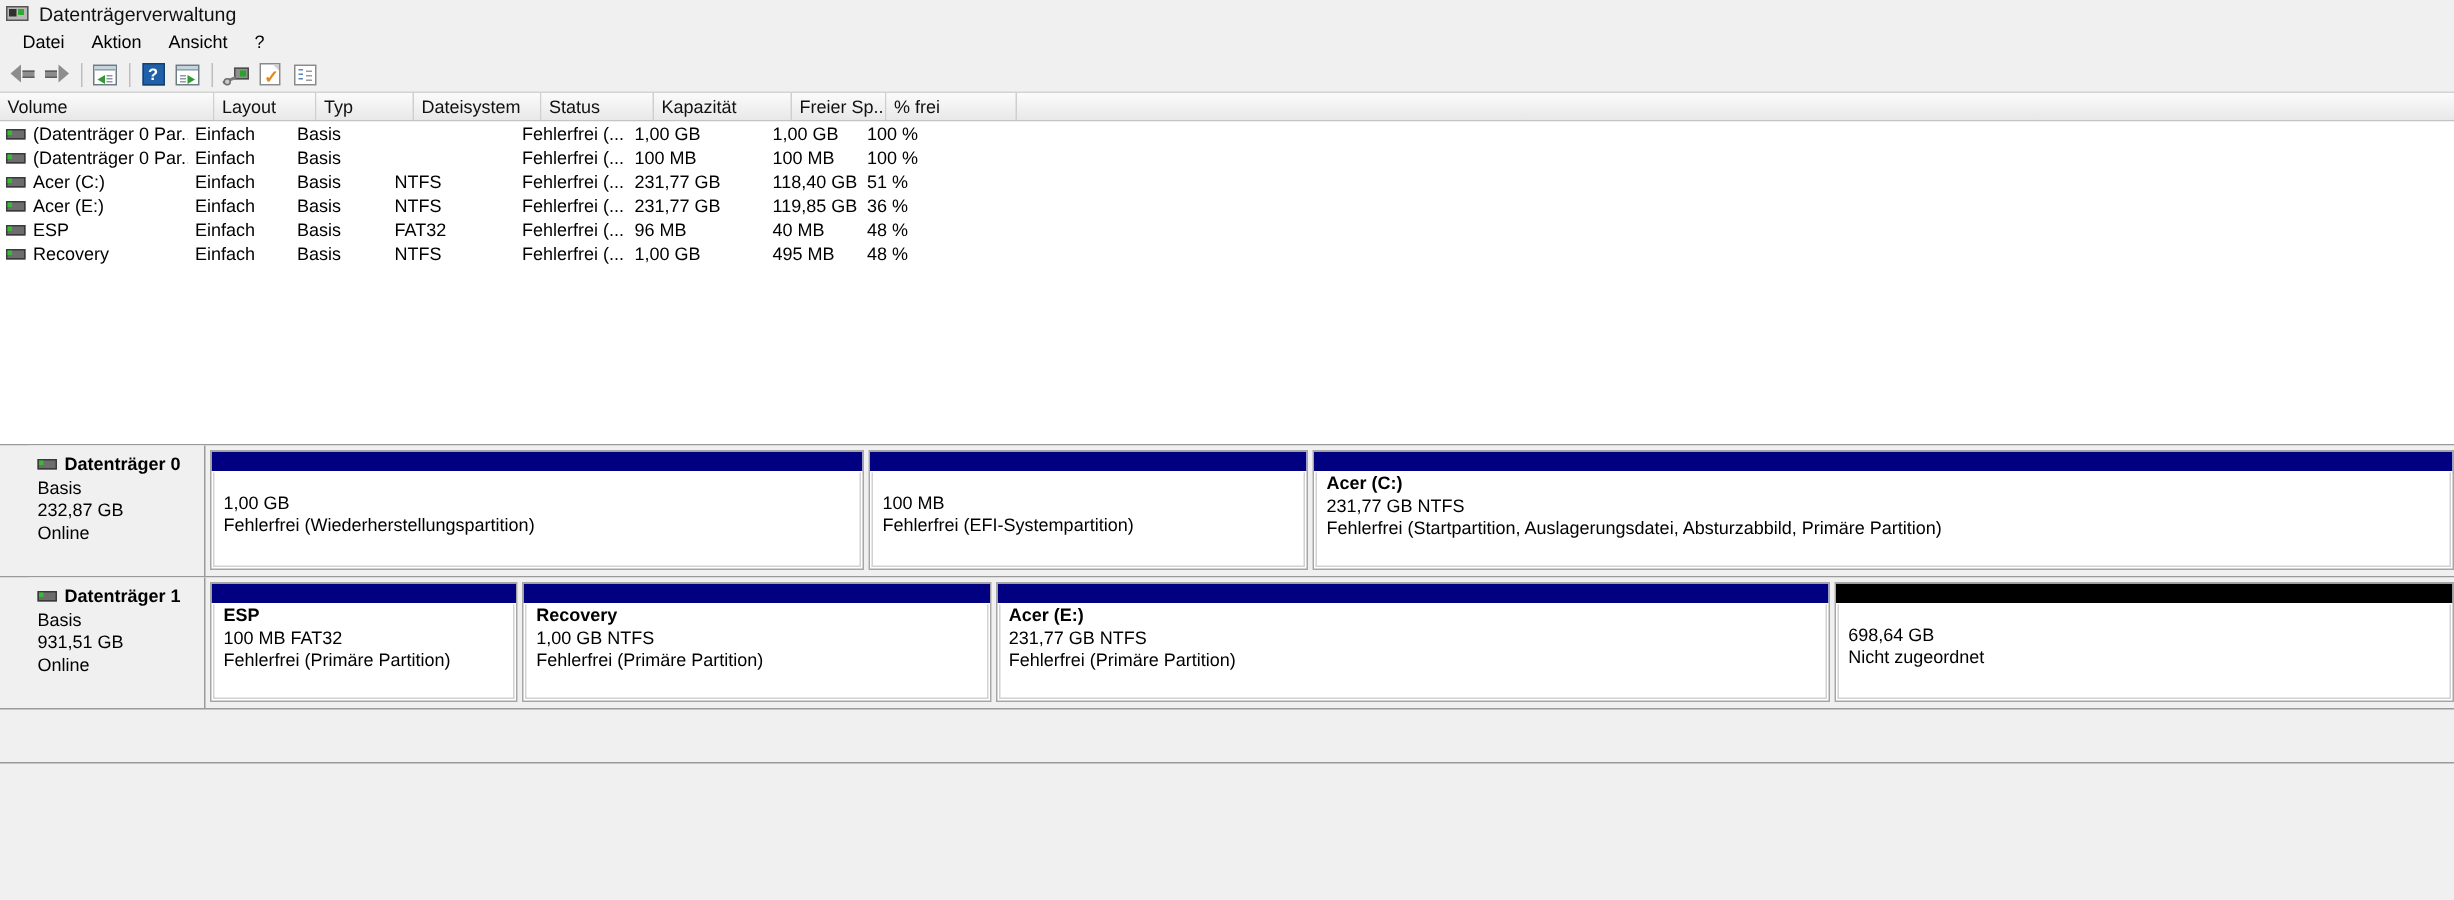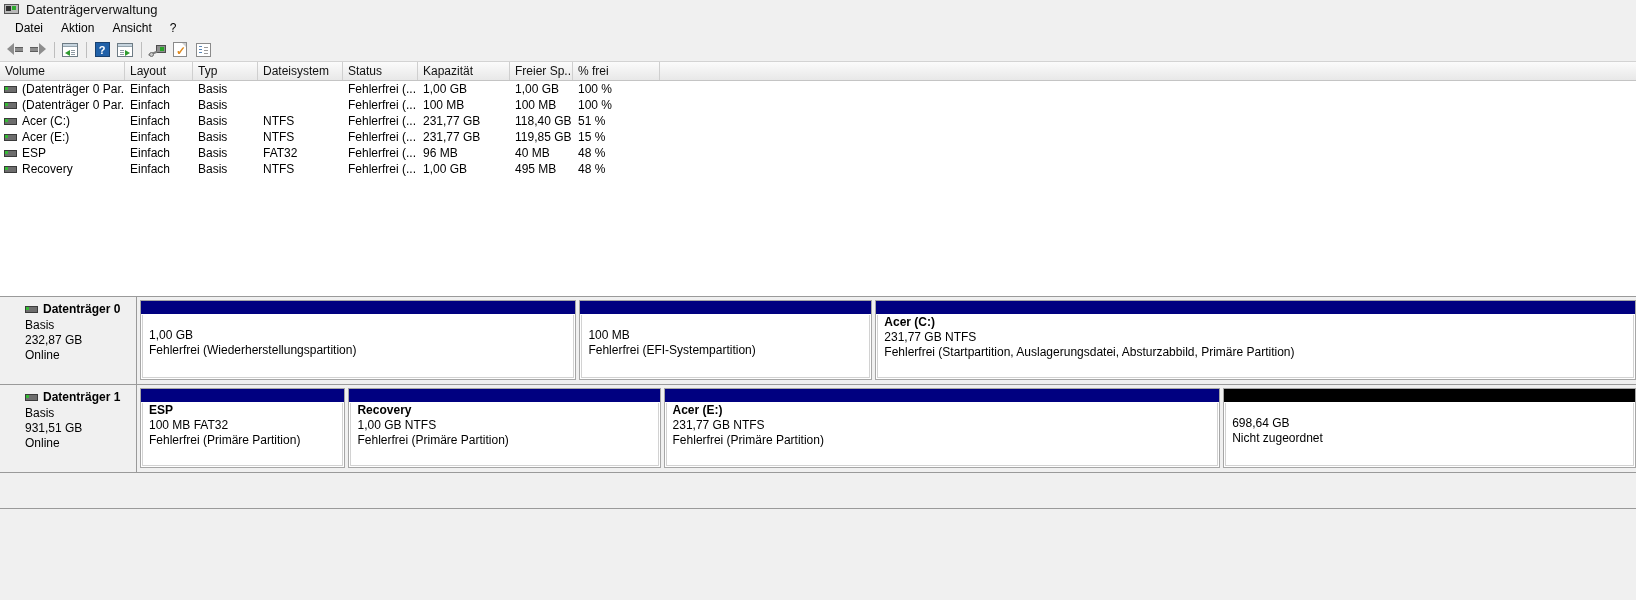--- a/index.html
+++ b/index.html
@@ -398,21 +398,21 @@
           <i></i>
           <i></i>
           <i></i>
         </span>
     </span>
   </div>
 </div>
 
 <div class="vol-table">
   <div class="vol-header">
-    <div class="hc" style="width:125px">Volume</div>
+    <div class="hc" style="width:143px">Volume</div>
     <div class="hc" style="width:68px">Layout</div>
     <div class="hc" style="width:65px">Typ</div>
     <div class="hc" style="width:85px">Dateisystem</div>
     <div class="hc" style="width:75px">Status</div>
     <div class="hc" style="width:92px">Kapazität</div>
     <div class="hc" style="width:63px">Freier Sp...</div>
     <div class="hc" style="width:87px">% frei</div>
     <div class="hc filler"></div>
   </div>
   <div class="vol-body">
@@ -475,21 +475,21 @@
             <span class="g"></span>
           </span>
         <span>Acer (E:)</span>
       </div>
       <div class="vol-cell" style="width:68px">Einfach</div>
       <div class="vol-cell" style="width:65px">Basis</div>
       <div class="vol-cell" style="width:85px">NTFS</div>
       <div class="vol-cell" style="width:75px">Fehlerfrei (...</div>
       <div class="vol-cell" style="width:92px">231,77 GB</div>
       <div class="vol-cell" style="width:63px">119,85 GB</div>
-      <div class="vol-cell" style="width:87px">15 %</div>
+      <div class="vol-cell" style="width:87px">36 %</div>
     </div>
 
     <div class="vol-row">
       <div class="vol-cell with-icon" style="width:125px">
         <span class="volicon">
             <span class="b"></span>
             <span class="g"></span>
           </span>
         <span>ESP</span>
       </div>

